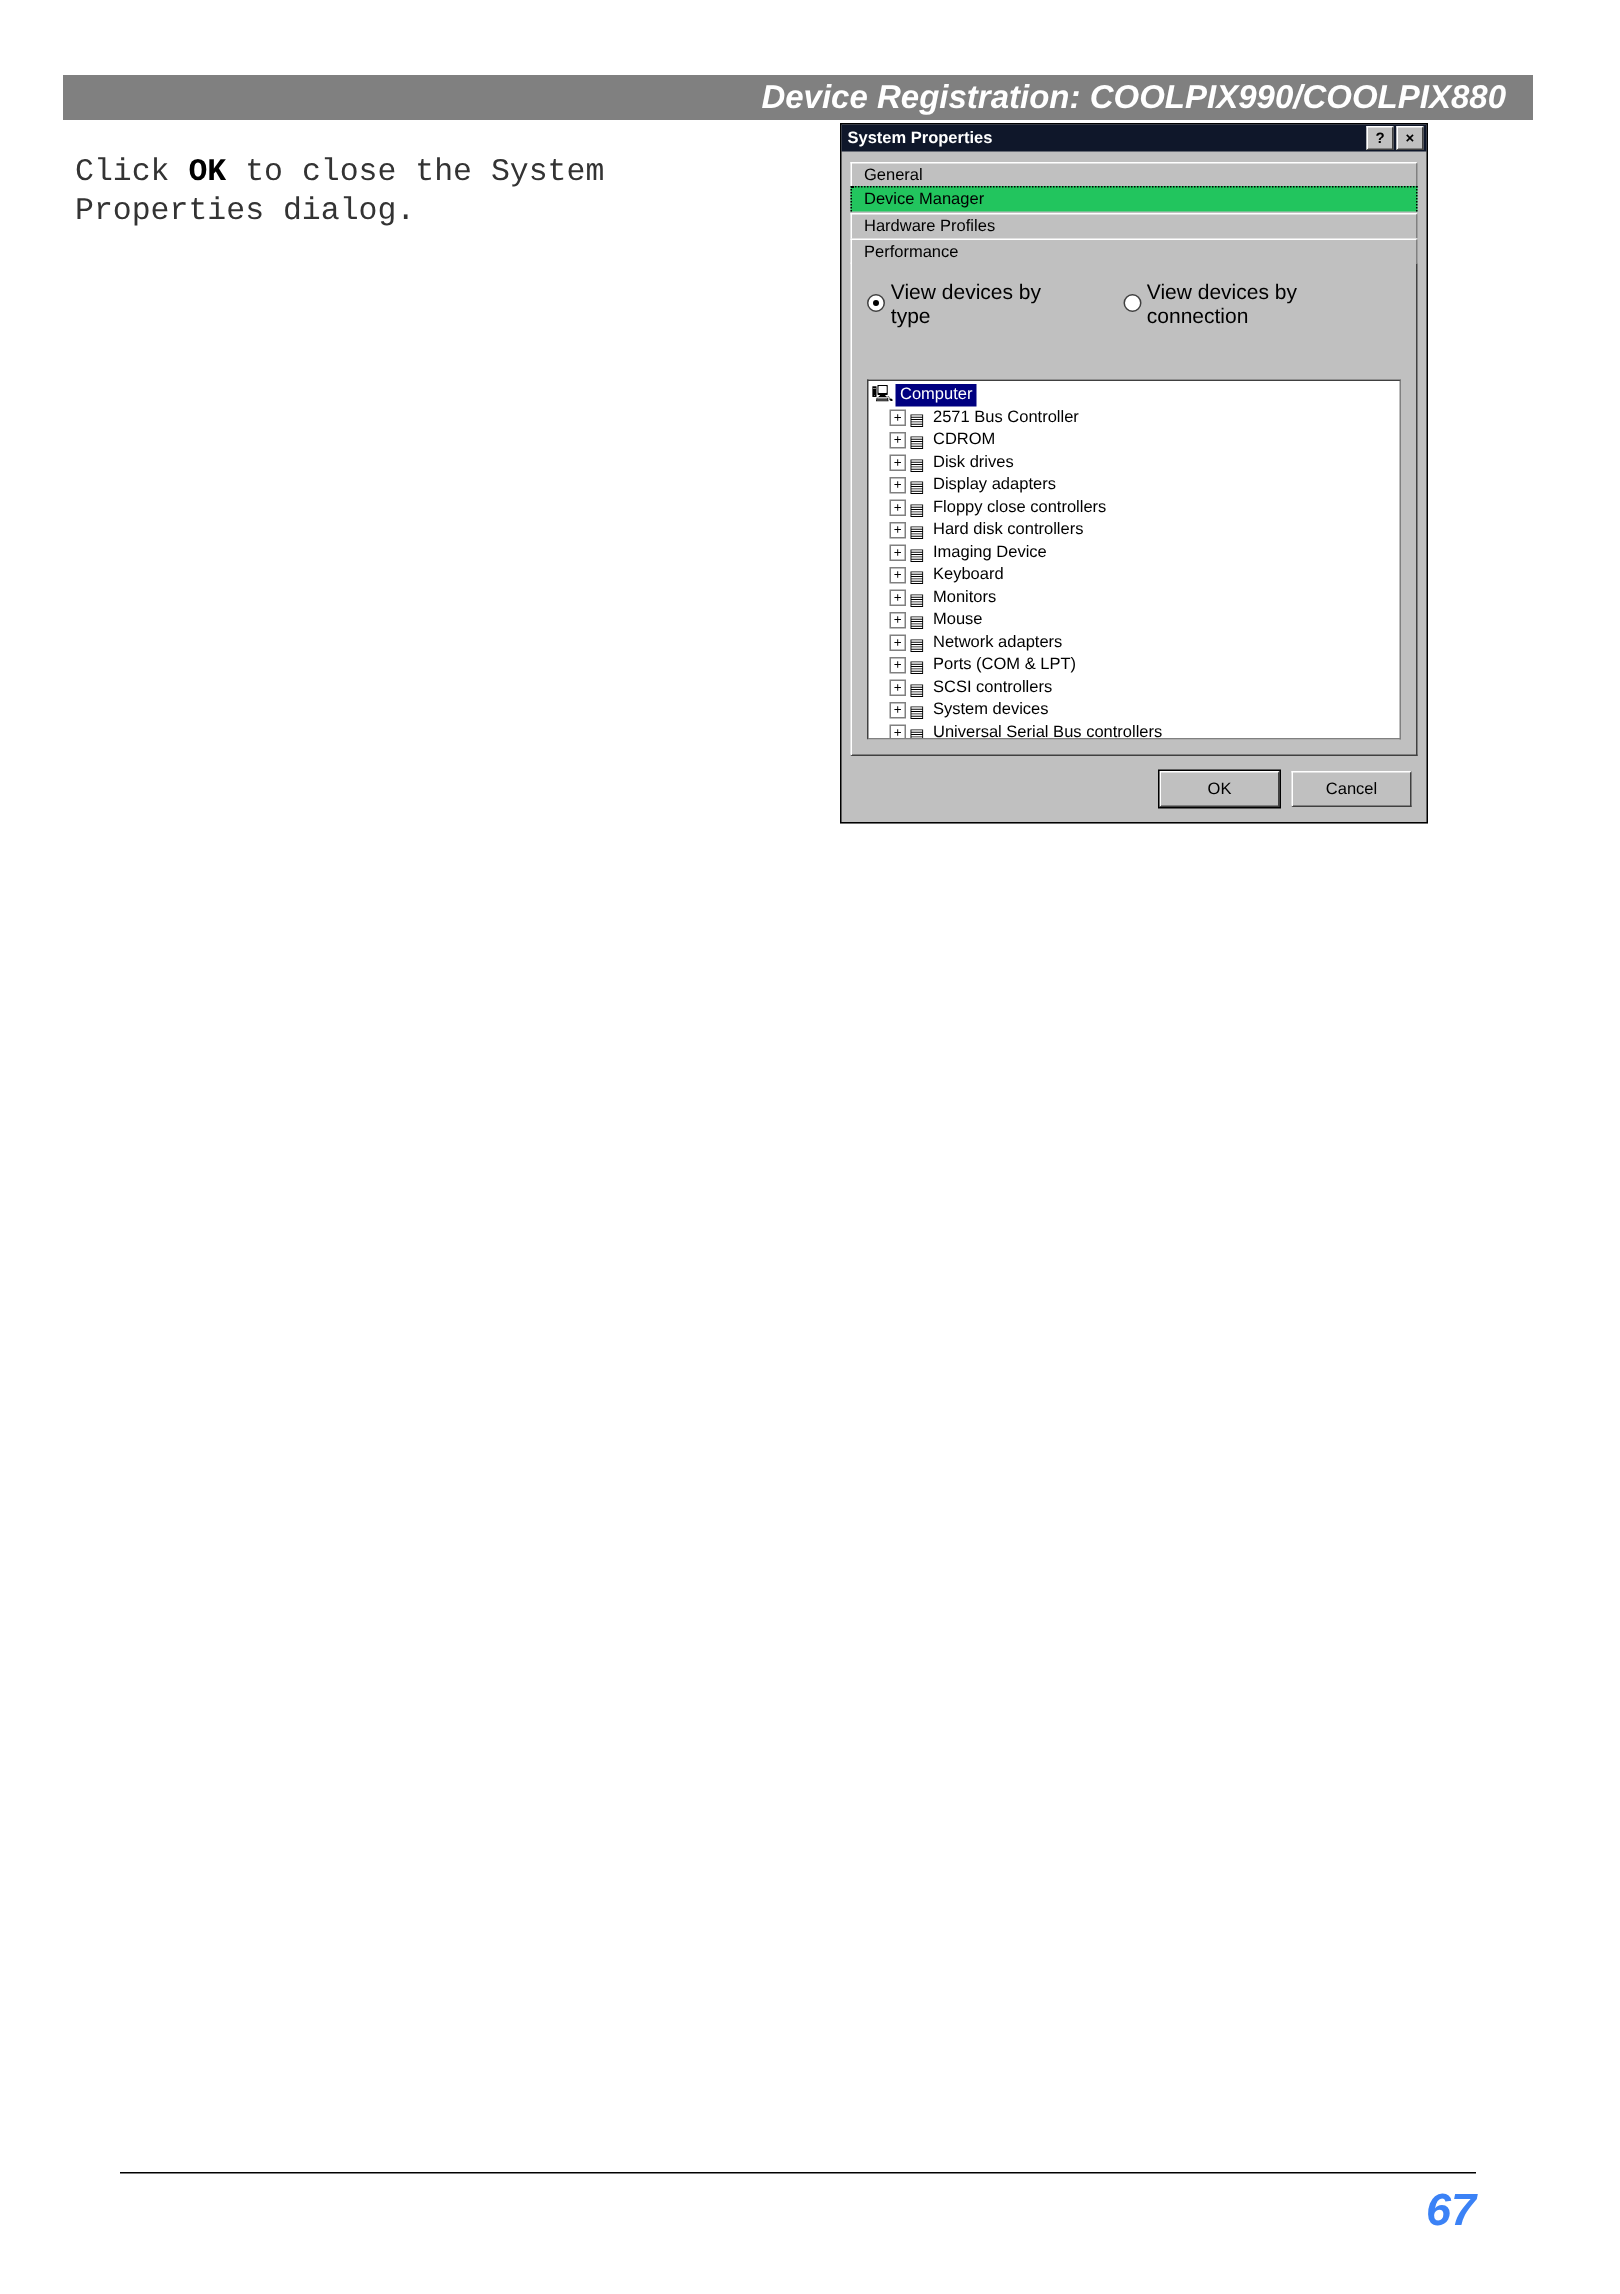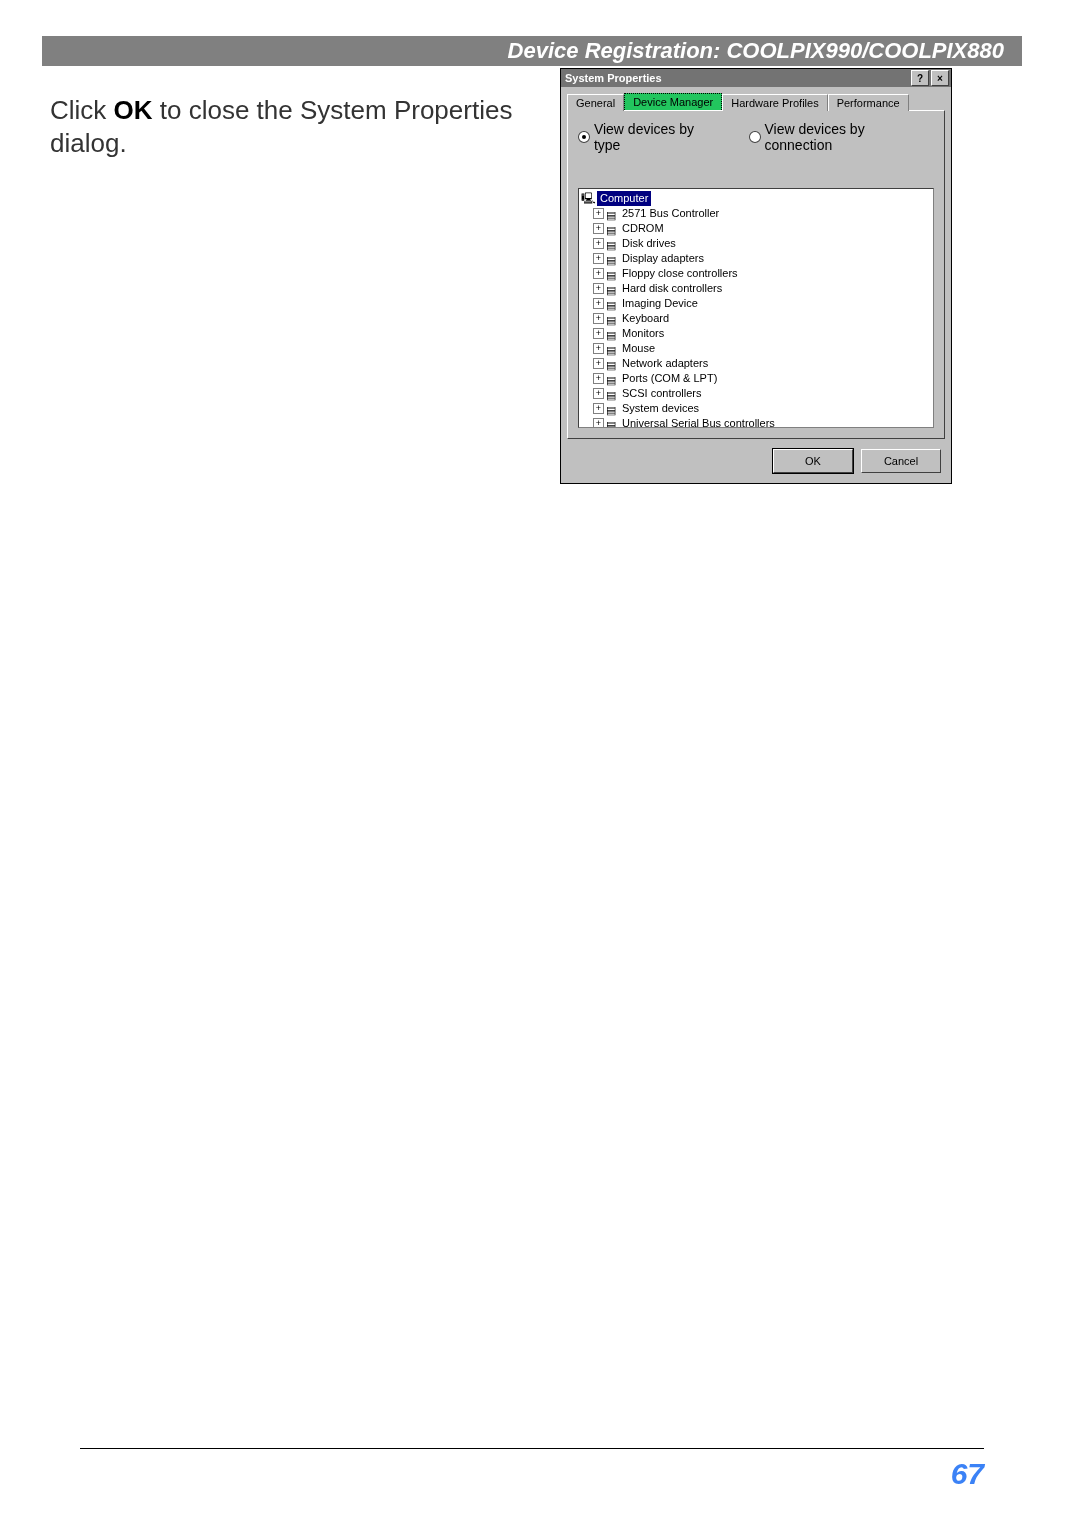--- a/index.html
+++ b/index.html
@@ -1,20 +1,20 @@
 <!DOCTYPE html>
 <html><head>
 <meta charset="utf-8">
 <style>
   html,body{margin:0;padding:0;background:#fff;}
   .page{
     width:1064px;height:1529px;
     position:relative;
     box-sizing:border-box;
-    padding:36px 50px 50px 50px;
+    padding:50px 50px 50px 50px;
     font-family:"Segoe UI",Arial,sans-serif;
   }
   
   .hdr{
     height:30px;
     background:#808080;
     margin-left:-8px;margin-right:-8px;
     display:flex;align-items:center;justify-content:flex-end;
     padding-right:18px;
     color:#fff;
@@ -30,55 +30,55 @@
     color:#000;
   }
   .columns{
     display:flex;
     gap:30px;
     margin-top:2px;
   }
   .col-left{ width:480px; }
   .col-right{ flex:1; display:flex; }
   .body-text{
-    font-size:26px;
+    font-size:21px;
     line-height:1.25;
     color:#333;
-    font-family:Liberation Sans, sans-serif;
+    font-family:Liberation Mono, monospace;
   }
   .body-text b{font-weight:bold;color:#000;}
 
   
   .win{
     width:390px;
     font-family:"MS Sans Serif","Tahoma",Arial,sans-serif;
     font-size:12px;
     color:#000;
     border:1px solid #000;
     background:#c0c0c0;
     filter:blur(.2px);
   }
   .titlebar{
     height:18px;
-    background:#737373;
+    background:#0f172a;
     color:#fff;
     font-weight:bold;
     display:flex;align-items:center;
     padding:0 2px;
   }
   .titlebar .ttl{flex:1;padding-left:2px;font-size:11px;}
   .tbtn{
     width:16px;height:14px;
     background:#c0c0c0;
     border:1px solid #fff;border-right-color:#404040;border-bottom-color:#404040;
     margin-left:2px;
     display:flex;align-items:center;justify-content:center;
     font-size:10px;font-weight:bold;color:#000;
   }
-  .tabs{display:flex;padding:6px 6px 0 6px;gap:0;}
+  .tabs{display:flex;padding:6px 6px 0 6px;gap:0;flex-direction:column;}
   .tab{
     padding:2px 8px;
     font-size:11px;
     background:#c0c0c0;
      border:1px solid #808080;border-bottom:none;
     border-top-color:#fff;border-left-color:#fff;
     position:relative;top:1px;
   }
   .tab.sel{
     border:1px dotted #000;border-bottom:none;

